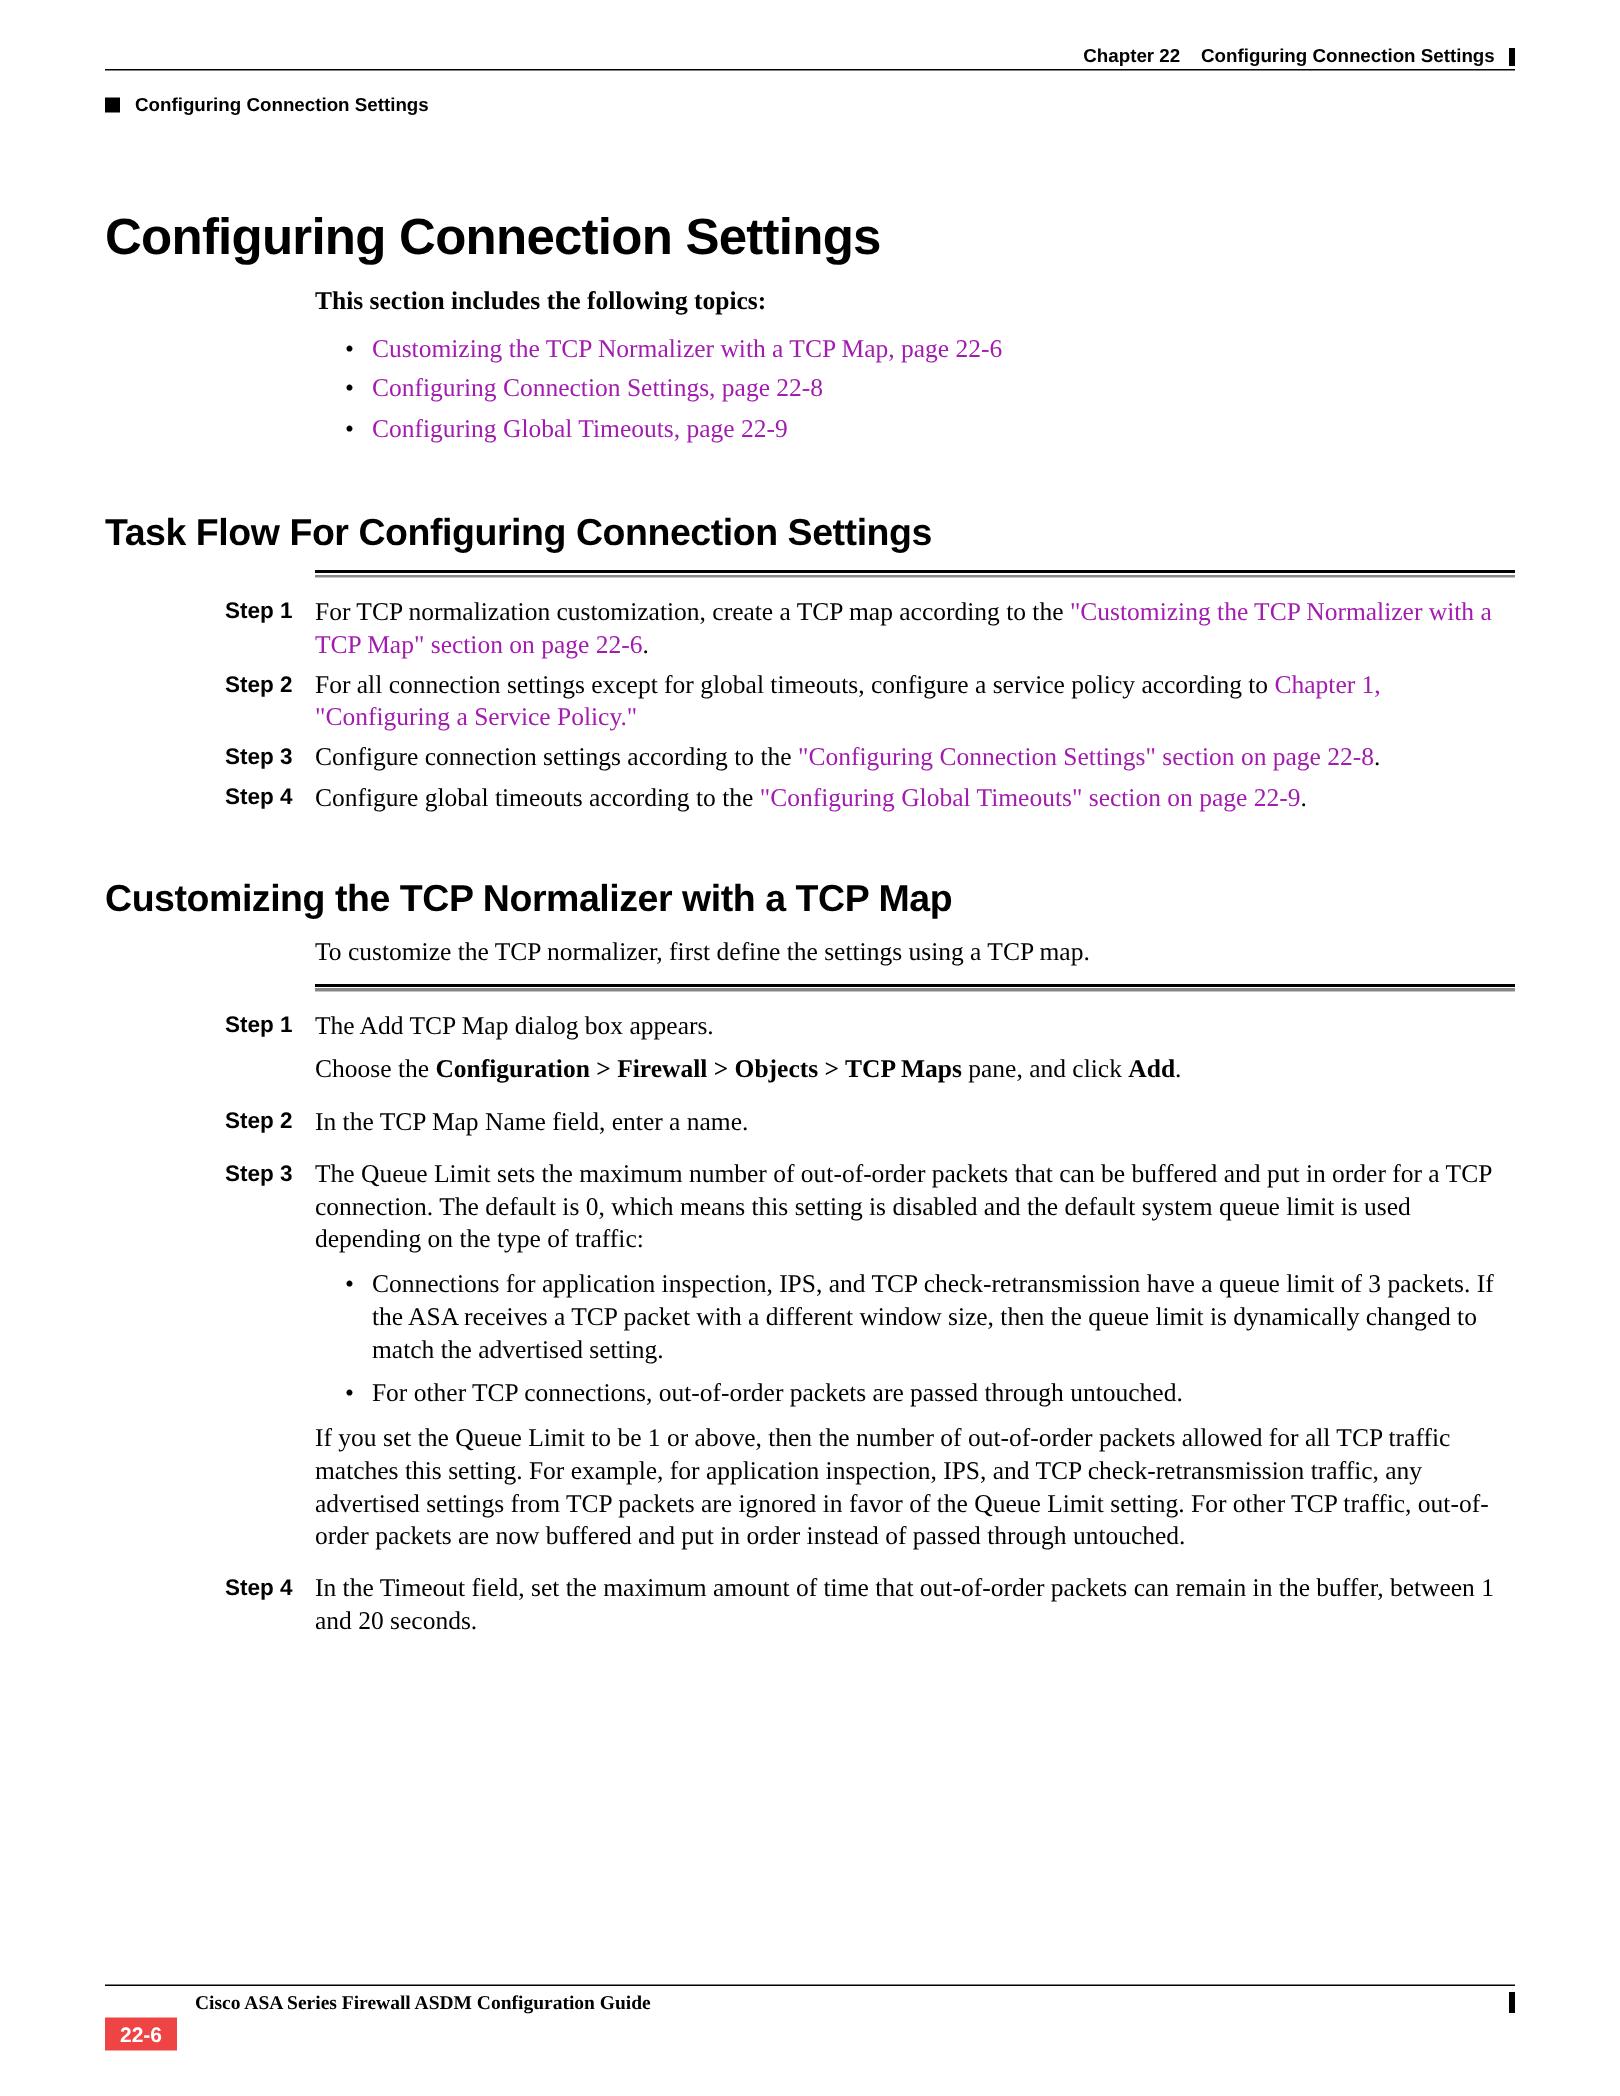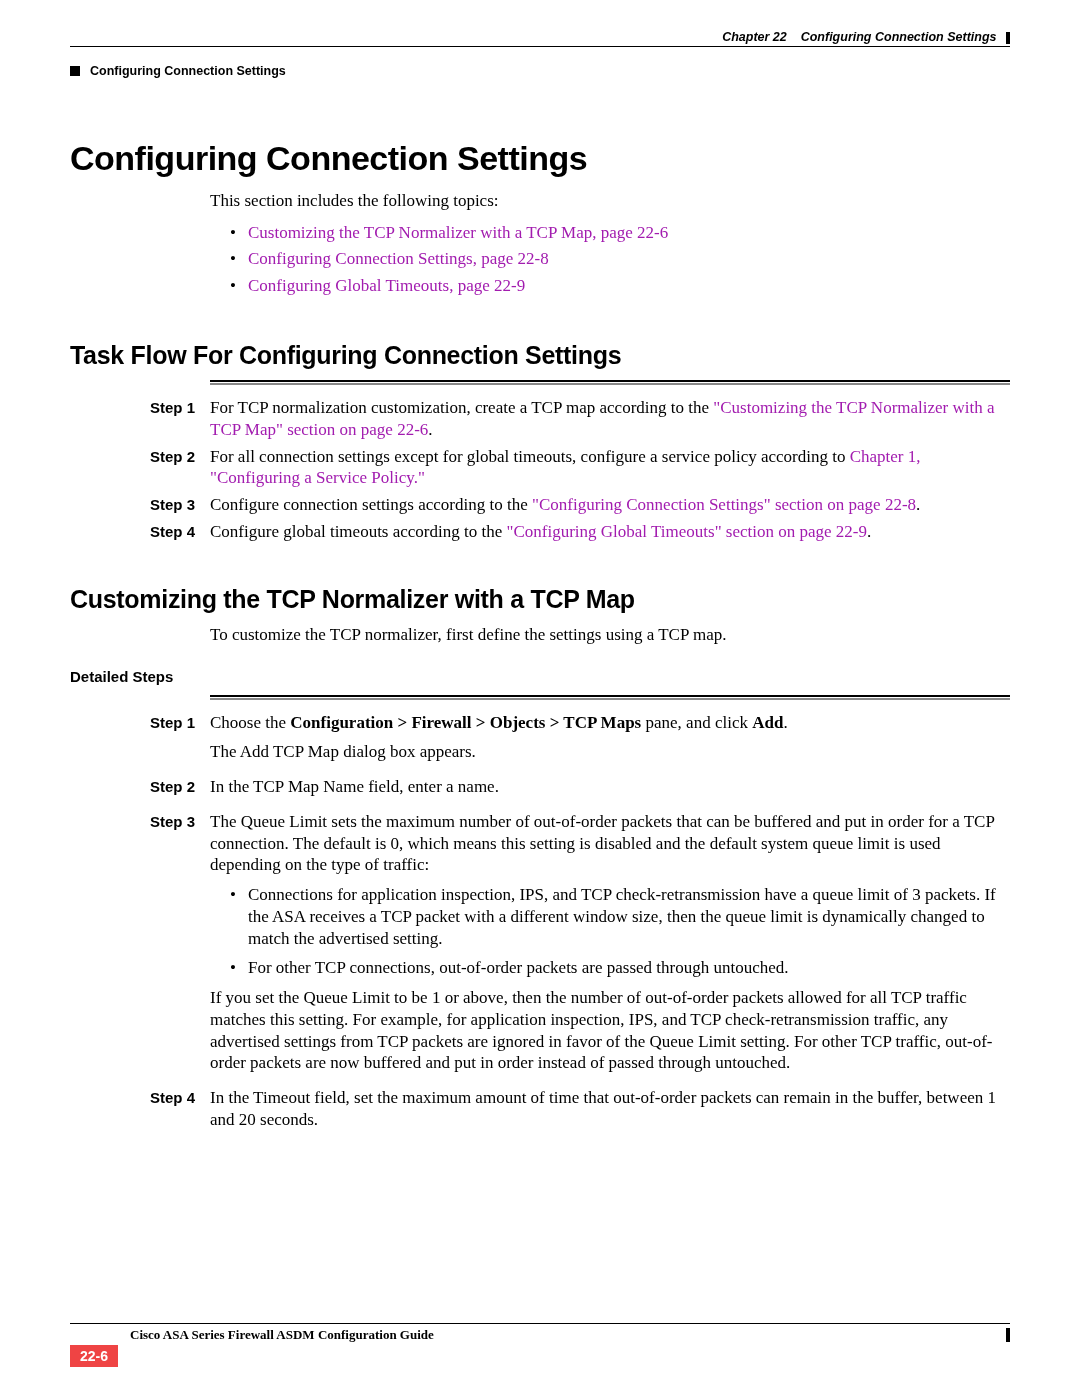--- a/index.html
+++ b/index.html
@@ -24,21 +24,20 @@
   .header {
     display: flex;
     justify-content: space-between;
     align-items: flex-start;
     font-size: 12.5px;
     font-family: Arial, Helvetica, sans-serif;
     font-weight: bold;
   }
   .header-right {
     text-align: left;
-    font-style: italic;
   }
   .header-left {
     text-align: left;
     margin-top: 14px;
   }
   .header-sep {
     border-bottom: 1.5px solid #000;
     margin-top: 2px;
   }
   .black-square {
@@ -74,20 +73,21 @@
   h3 {
     font-family: Arial, Helvetica, sans-serif;
     font-weight: 700;
     font-size: 15px;
     margin: 22px 0 6px 0;
   }
   .body-text {
     font-size: 17px;
     line-height: 1.3;
     margin: 8px 0 8px 140px;
+    font-weight: bold;
   }
   .body-text-customize {
     font-size: 17px;
     line-height: 1.3;
     margin: 8px 0 8px 140px;
   }
   ul.bullet {
     margin: 6px 0 6px 160px;
     padding: 0;
     list-style: none;
@@ -241,30 +241,29 @@
   <div class="step-row">
     <div class="step-label">Step 4</div>
     <div class="step-body">
       <span>Configure global timeouts according to the </span><a class="link">"Configuring Global Timeouts" section on page 22-9</a><span>.</span>
     </div>
   </div>
 
   <h2>Customizing the TCP Normalizer with a TCP Map</h2>
   <p class="body-text-customize">To customize the TCP normalizer, first define the settings using a TCP map.</p>
 
-  <h3>Detailed Steps</h3>
   <div class="hr-thick"></div>
 
   <div class="step-row">
     <div class="step-label">Step 1</div>
     <div class="step-body">
+      <p>The Add TCP Map dialog box appears.</p>
       <p>
         <span>Choose the </span><span class="bold-inline">Configuration &gt; Firewall &gt; Objects &gt; TCP Maps</span><span> pane, and click </span><span class="bold-inline">Add</span><span>.</span>
       </p>
-      <p>The Add TCP Map dialog box appears.</p>
     </div>
   </div>
 
   <div class="step-row">
     <div class="step-label">Step 2</div>
     <div class="step-body">
       <p>In the TCP Map Name field, enter a name.</p>
     </div>
   </div>
 

